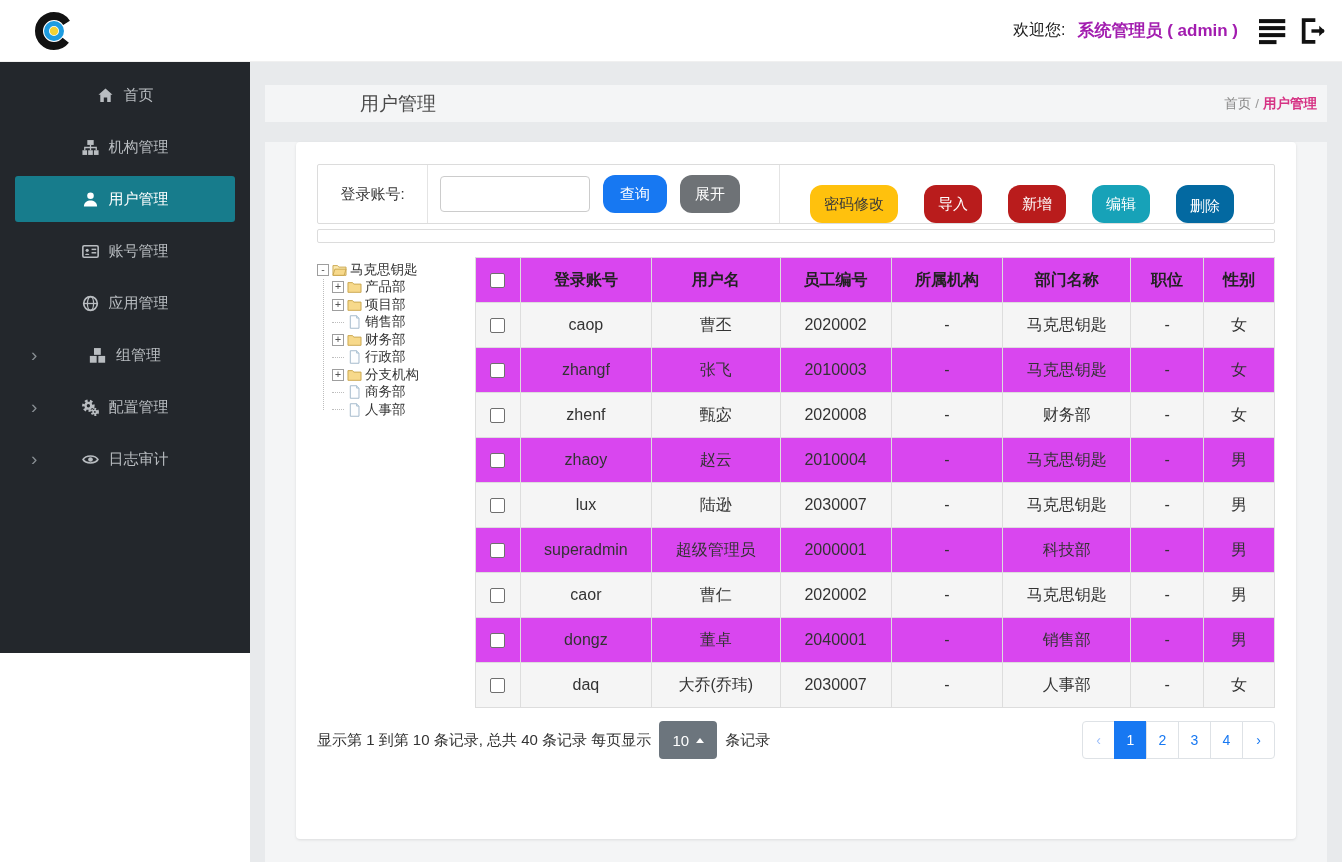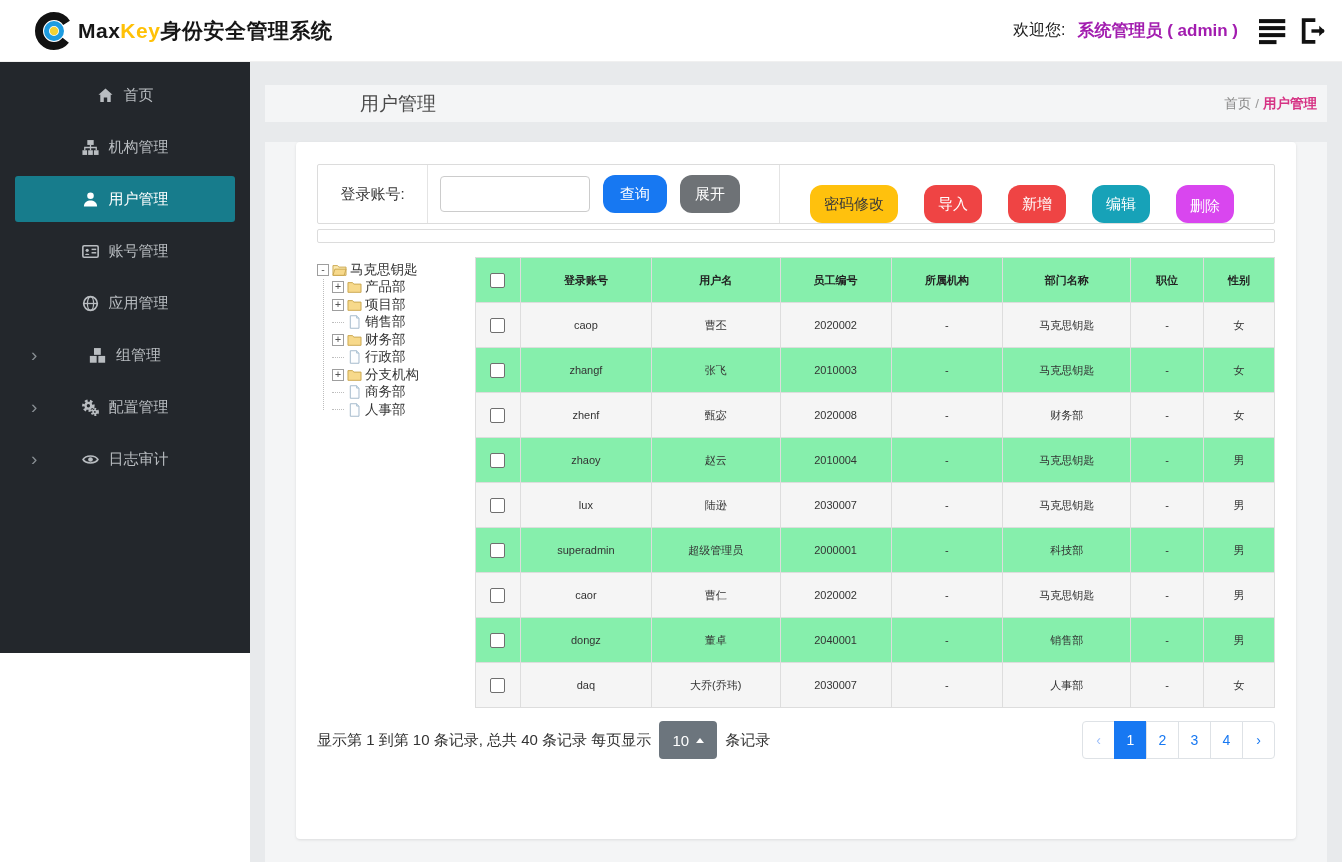--- a/index.html
+++ b/index.html
@@ -53,42 +53,42 @@
     border-right:1px solid #e4e4e4; }
   .sp-input { width:150px; height:36px; border:1px solid #ccc; border-radius:4px;
     padding:0 8px; font-size:14px; outline:none; }
   .btn { border:none; border-radius:12px; height:38px; font-size:15px; color:#fff;
     cursor:pointer; font-family:inherit; }
   .btn-query { background:#1778f2; width:64px; }
   .btn-expand { background:#6e7276; width:60px; }
   .sp-actions { flex:1; display:flex; align-items:flex-end; justify-content:flex-end;
     gap:26px; padding-right:40px; }
   .btn-warning { background:#ffc10d; color:#3a3a3a; padding:0 14px; }
-  .btn-success { background:#ef4444; padding:0 14px; }
+  .btn-success { background:#b91c1c; padding:0 14px; }
   .btn-info    { background:#17a2b8; padding:0 14px; }
-  .btn-danger  { background:#d946ef; padding:12px 14px; }
+  .btn-danger  { background:#0369a1; padding:12px 14px; }
 
   .collapse-strip { margin-top:5px; height:14px; border:1px solid #dcdcdc; border-radius:2px; }
 
   
   .body-row { display:flex; gap:10px; margin-top:14px; }
   .tree { width:148px; padding-top:4px; font-size:13.5px; color:#333; }
   .tz-row { display:flex; align-items:center; height:17.5px; cursor:pointer; white-space:nowrap; }
   .tz-exp { width:12px; height:12px; min-width:12px; border:1px solid #9e9e9e; background:#fff;
     font-size:10px; line-height:9px; text-align:center; color:#555; margin-right:3px;
     font-family:"DejaVu Sans Mono",monospace; }
   .tz-ico { width:15px; height:14px; min-width:15px; margin-right:3px; display:flex; align-items:center; }
   .tz-ico svg { width:15px; height:14px; }
   .tz-children { position:relative; padding-left:15px; }
   .tz-children:before { content:""; position:absolute; left:6px; top:0; bottom:9px;
     border-left:1px dotted #bdbdbd; }
   .tz-stub { width:12px; min-width:12px; border-top:1px dotted #bdbdbd; margin-right:3px; }
 
   .table-area { flex:1; }
-  table { width:100%; border-collapse:collapse; font-size:11px; color:#333; background:#86efac; }
+  table { width:100%; border-collapse:collapse; font-size:16px; color:#333; background:#d946ef; }
   th, td { border:1px solid #ddd; text-align:center; height:45px; padding:0 4px; }
   th { font-weight:bold; color:#222; }
   tbody tr:nth-child(odd) { background:#f5f5f5; }
   .cb { width:15px; height:15px; display:inline-block; border:1.6px solid #6f6f6f;
     border-radius:2px; background:#fff; vertical-align:middle; cursor:pointer; }
 
   
   .footer-row { display:flex; align-items:center; margin-top:13px; }
   .summary { display:flex; align-items:center; gap:8px; font-size:15px; color:#333; }
   .pagesize-btn { background:#6c757d; color:#fff; width:58px; height:38px; border:none;
@@ -112,21 +112,20 @@
 
   <header class="top-header">
     <div class="brand">
       <span style="display:flex;">
         <svg width="40" height="40" viewBox="0 0 40 40">
           <circle cx="20" cy="20" r="15" fill="none" stroke="#121212" stroke-width="8" stroke-dasharray="75 19" stroke-dashoffset="-10"></circle>
           <circle cx="20" cy="20" r="7.5" fill="none" stroke="#1e9ce0" stroke-width="5"></circle>
           <circle cx="20" cy="20" r="4.2" fill="#f3d235"></circle>
         </svg>
       </span>
-      <span class="brand-text"><span>Max</span><span class="brand-key">Key</span><span>身份安全管理系统</span></span>
     </div>
     <div class="header-right">
       <span class="welcome">欢迎您:</span>
       <span class="user-name">系统管理员 ( admin )</span>
       <span class="hdr-icon">
         <svg viewBox="0 0 16 16">
             <g fill="#111">
           <rect x="0" y="1.2" width="15" height="2.3"></rect>
           <rect x="0" y="5.2" width="15" height="2.3"></rect>
           <rect x="0" y="9.2" width="15" height="2.3"></rect>

